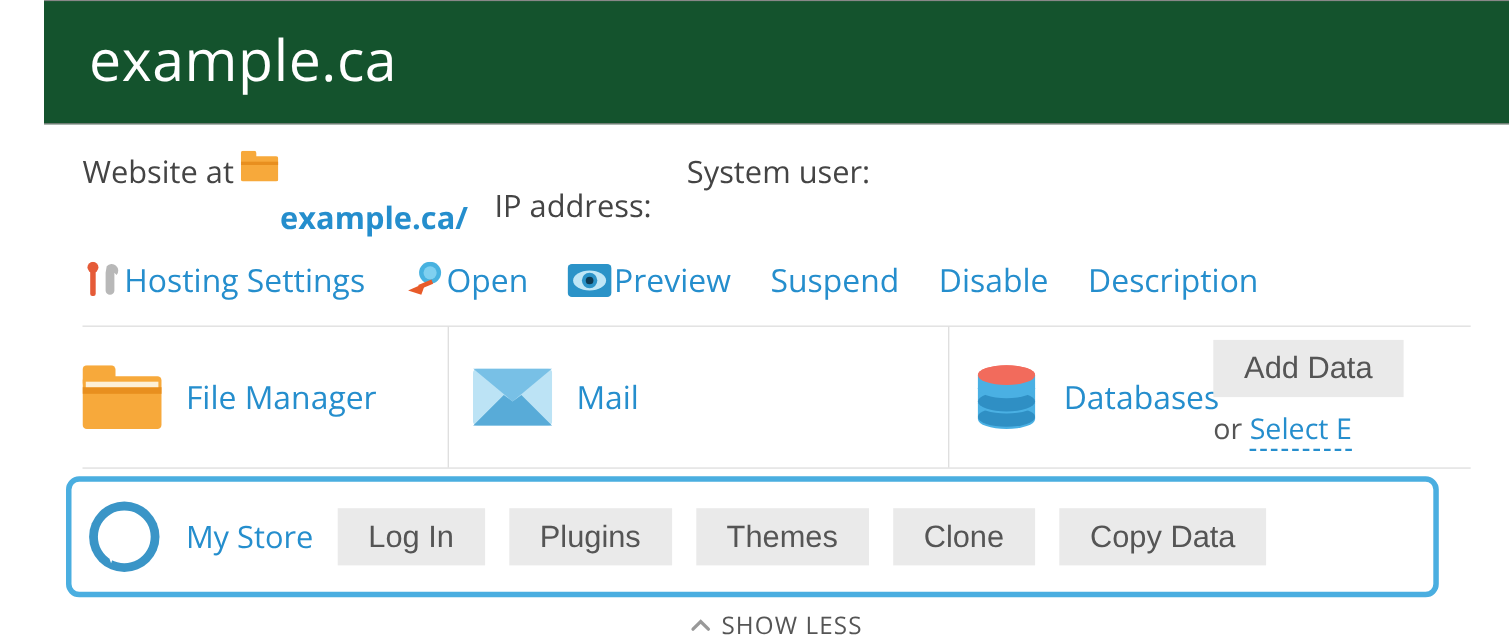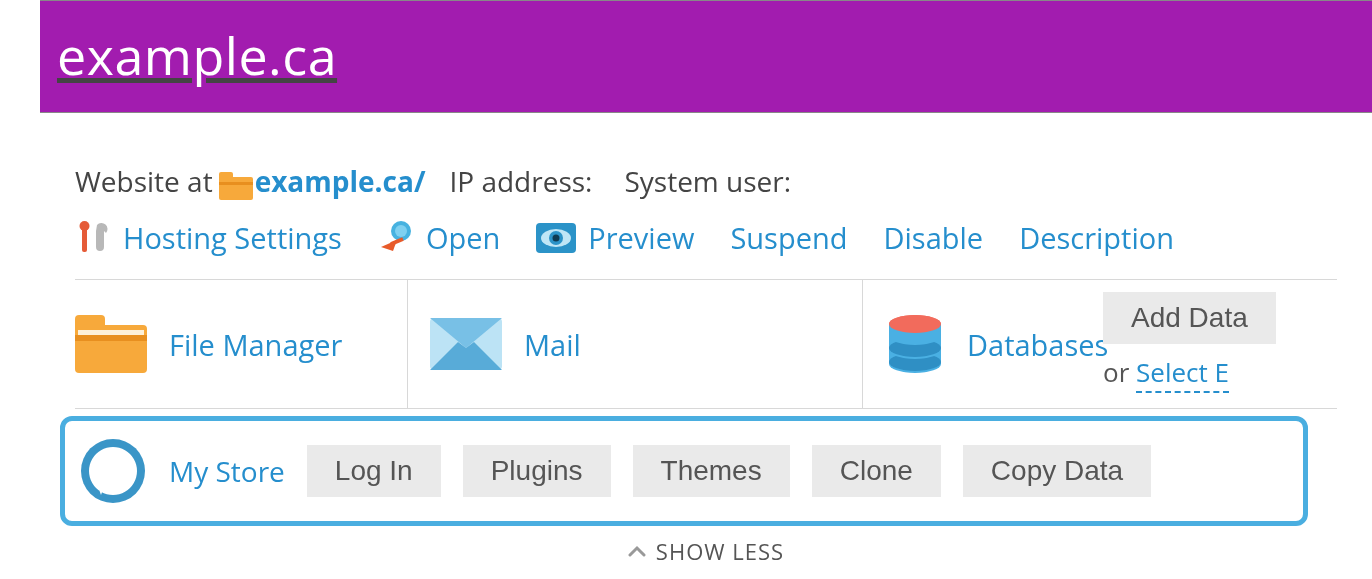--- a/index.html
+++ b/index.html
@@ -6,38 +6,37 @@
     body {
       font-family: "Open Sans", "Segoe UI", Arial, sans-serif;
       background: #fff;
       color: #444;
       width: 1372px;
     }
     .outer {
       margin-left: 40px;
     }
     .header-bar {
-      background: #a21caf;
-      padding: 18px 17px 22px;
+      background: #14532d;
+      padding: 18px 41px 22px;
       border-top: 1px solid #888;
       border-bottom: 1px solid #888;
-      text-decoration: underline;
     }
     .header-title {
       color: #fff;
       font-size: 52px;
       font-weight: 400;
       letter-spacing: 0.5px;
     }
     .info-row {
-      padding: 7px 35px 12px;
+      padding: 24px 35px 12px;
       font-size: 28px;
       color: #444;
       display: flex;
-      align-items: flex-end;
+      align-items: flex-start;
       gap: 2px;
     }
     .info-label { margin-right: 4px; }
     .info-link {
       color: #258ecd;
       font-weight: 700;
       margin-right: 20px;
       margin-top: 42px;
     }
     .ip-label { margin-left: 2px; margin-right: 30px; margin-top: 31px; }
@@ -45,21 +44,21 @@
       padding: 6px 35px 22px;
       display: flex;
       align-items: center;
       gap: 36px;
       font-size: 29px;
     }
     .action-link {
       color: #258ecd;
       display: inline-flex;
       align-items: center;
-      gap: 12px;
+      gap: 2px;
       cursor: pointer;
     }
     .tiles {
       border-top: 1px solid #d8d8d8;
       margin: 0 35px;
       display: flex;
       align-items: stretch;
     }
     .tile {
       padding: 18px 22px 18px 0;

